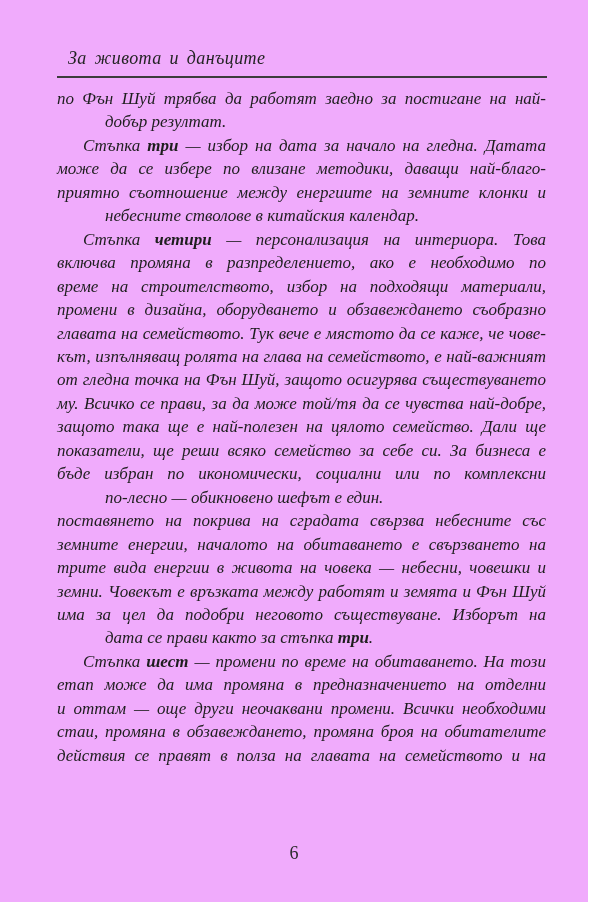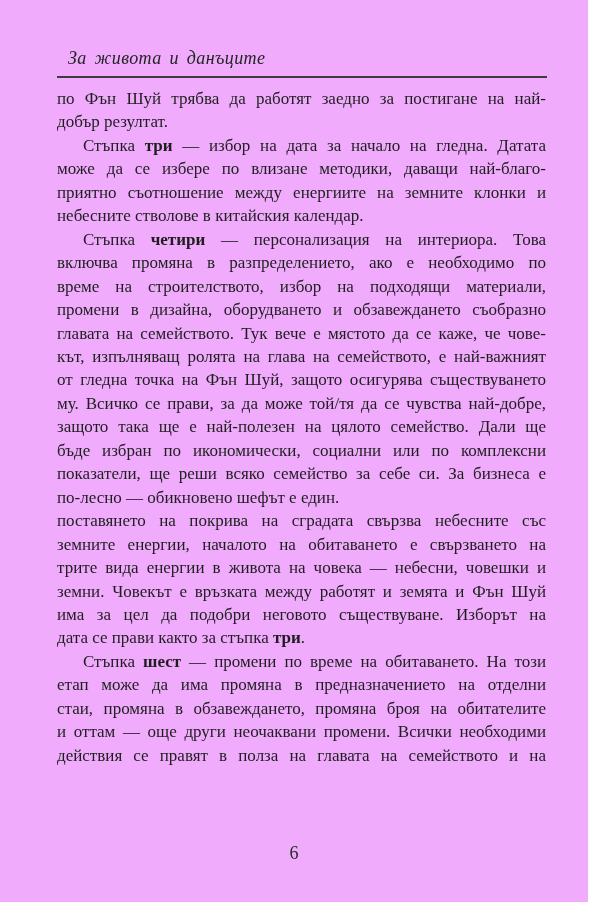--- a/index.html
+++ b/index.html
@@ -37,28 +37,30 @@
     height: 0;
     border-top: 2px solid #3c3c3c;
   }
   .page-body {
     position: absolute;
     left: 57px;
     top: 87px;
     width: 489px;
     font-size: 17px;
     line-height: 23.45px;
+    font-style: italic;
   }
   .line {
     text-align: justify;
     text-align-last: justify;
     white-space: normal;
   }
   .line.last {
     text-align-last: left;
+    margin-left: 48px;
   }
   .line.indent {
     text-indent: 26px;
   }
   .line b {
     font-weight: bold;
   }
   .page-number {
     position: absolute;
     left: 0;
@@ -89,34 +91,34 @@
       <div>
         <div class="line indent"><span>Стъпка </span><b>четири</b><span> — персонализация на интериора. Това</span></div>
         <div class="line"><span>включва промяна в разпределението, ако е необходимо по</span></div>
         <div class="line"><span>време на строителството, избор на подходящи материали,</span></div>
         <div class="line"><span>промени в дизайна, оборудването и обзавеждането съобразно</span></div>
         <div class="line"><span>главата на семейството. Тук вече е мястото да се каже, че чове-</span></div>
         <div class="line"><span>кът, изпълняващ ролята на глава на семейството, е най-важният</span></div>
         <div class="line"><span>от гледна точка на Фън Шуй, защото осигурява съществуването</span></div>
         <div class="line"><span>му. Всичко се прави, за да може той/тя да се чувства най-добре,</span></div>
         <div class="line"><span>защото така ще е най-полезен на цялото семейство. Дали ще</span></div>
+        <div class="line"><span>показатели, ще реши всяко семейство за себе си. За бизнеса е</span></div>
         <div class="line"><span>бъде избран по икономически, социални или по комплексни</span></div>
-        <div class="line"><span>показатели, ще реши всяко семейство за себе си. За бизнеса е</span></div>
         <div class="line last"><span>по-лесно — обикновено шефът е един.</span></div>
       </div>
       <div>
         <div class="line"><span>поставянето на покрива на сградата свързва небесните със</span></div>
         <div class="line"><span>земните енергии, началото на обитаването е свързването на</span></div>
         <div class="line"><span>трите вида енергии в живота на човека — небесни, човешки и</span></div>
         <div class="line"><span>земни. Човекът е връзката между работят и земята и Фън Шуй</span></div>
         <div class="line"><span>има за цел да подобри неговото съществуване. Изборът на</span></div>
         <div class="line last"><span>дата се прави както за стъпка </span><b>три</b><span>.</span></div>
       </div>
       <div>
         <div class="line indent"><span>Стъпка </span><b>шест</b><span> — промени по време на обитаването. На този</span></div>
         <div class="line"><span>етап може да има промяна в предназначението на отделни</span></div>
+        <div class="line"><span>и оттам — още други неочаквани промени. Всички необходими</span></div>
         <div class="line"><span>стаи, промяна в обзавеждането, промяна броя на обитателите</span></div>
-        <div class="line"><span>и оттам — още други неочаквани промени. Всички необходими</span></div>
         <div class="line"><span>действия се правят в полза на главата на семейството и на</span></div>
       </div>
     </div>
   <div class="page-number">6</div>
 </div>
 
 </body></html>

